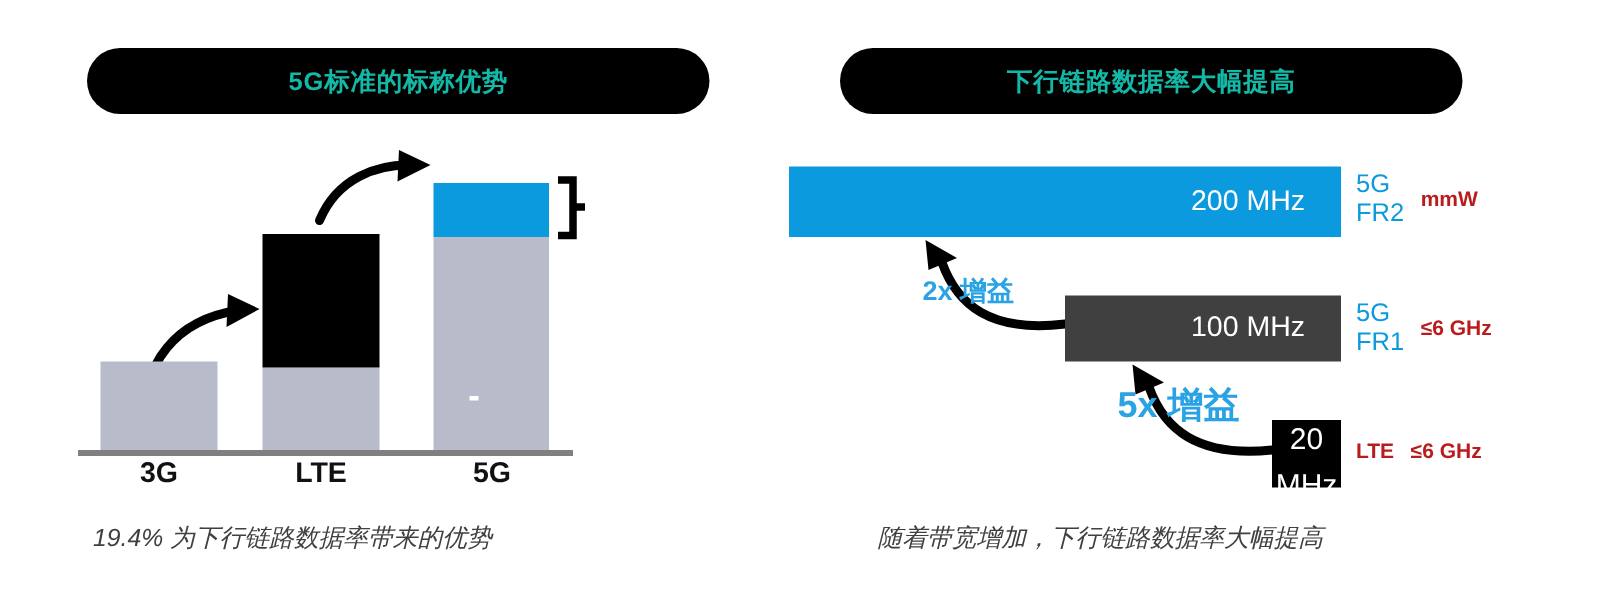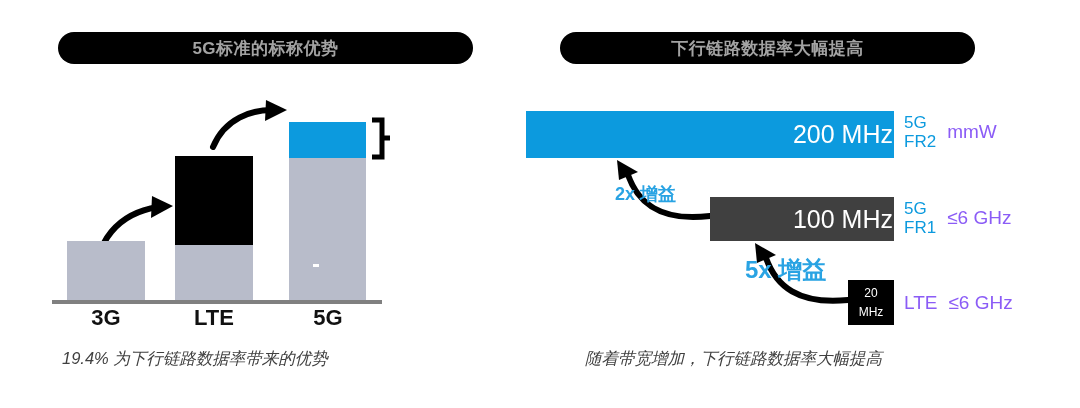--- a/index.html
+++ b/index.html
@@ -11,23 +11,23 @@
     position:relative;
   }
   .panel{position:absolute;top:0;height:408px;}
   #panel-left{left:0;width:540px;}
   #panel-right{left:540px;width:540px;}
 
   .title-pill{
     position:absolute;
     background:#000000;
     border-radius:22px;
-    height:32px;
+    height:44px;
     display:flex;align-items:center;justify-content:center;
-    color:#a3a3a3;
+    color:#14b8a6;
     font-size:17px;
     font-weight:bold;
     letter-spacing:.5px;
   }
   #left-title-pill{left:58px;top:32px;width:415px;}
   #right-title-pill{left:20px;top:32px;width:415px;}
 
   
   .chart-area{position:absolute;left:0;top:0;width:540px;height:340px;}
   .baseline{
@@ -43,21 +43,21 @@
 
   #bar-lte-gray{left:175px;top:245px;width:78px;height:56px;}
   #bar-lte-black{left:175px;top:156px;width:78px;height:89px;}
 
   #bar-5g-gray{left:289px;top:158px;width:77px;height:143px;}
   #bar-5g-blue{left:289px;top:122px;width:77px;height:36px;}
   #bar-5g-dot{position:absolute;left:313px;top:264px;width:6px;height:3px;background:#ffffff;}
 
   .axis-label{
     position:absolute;top:305px;
-    font-size:22px;font-weight:bold;color:#111111;
+    font-size:19px;font-weight:bold;color:#111111;
     text-align:center;width:100px;
   }
   #axis-label-3g{left:56px;}
   #axis-label-lte{left:164px;}
   #axis-label-5g{left:278px;}
 
   .gain-text{
     position:absolute;
     color:#29a3e3;
     font-weight:bold;
@@ -75,26 +75,26 @@
   #left-caption{left:62px;top:348px;}
   #right-caption{left:45px;top:348px;}
 
   
   .bw-bar{position:absolute;display:flex;align-items:center;justify-content:flex-end;}
   #bw-200{left:-14px;top:111px;width:368px;height:47px;background:#0c9ade;}
   #bw-100{left:170px;top:197px;width:184px;height:44px;background:#404040;}
   #bw-20{left:308px;top:280px;width:46px;height:45px;background:#000000;
          display:flex;flex-direction:column;align-items:center;justify-content:center;}
 
-  .bw-value{color:#ffffff;font-size:25px;padding-right:1px;white-space:nowrap;}
-  .bw-value-stack{color:#ffffff;font-size:12px;line-height:19px;text-align:center;padding:0;}
+  .bw-value{color:#ffffff;font-size:19px;padding-right:24px;white-space:nowrap;}
+  .bw-value-stack{color:#ffffff;font-size:20px;line-height:19px;text-align:center;padding:0;margin-top:12px;}
 
   .row-label{position:absolute;white-space:nowrap;}
   .lbl-blue{color:#0c9ade;font-size:17px;line-height:19px;}
-  .lbl-black{color:#8b5cf6;font-size:19px;}
+  .lbl-black{color:#b91c1c;font-size:14px;font-weight:bold;}
   .row-label.two-line{display:flex;align-items:center;gap:11px;}
   #label-fr2{left:364px;top:113px;}
   #label-fr1{left:364px;top:199px;}
   #label-lte{left:364px;top:292px;}
 
   #gain-2x{left:75px;top:182px;font-size:18px;}
   #gain-5x{left:205px;top:254px;font-size:24px;}
 
   svg.arrows{position:absolute;left:0;top:0;width:540px;height:408px;overflow:visible;}
 </style>

